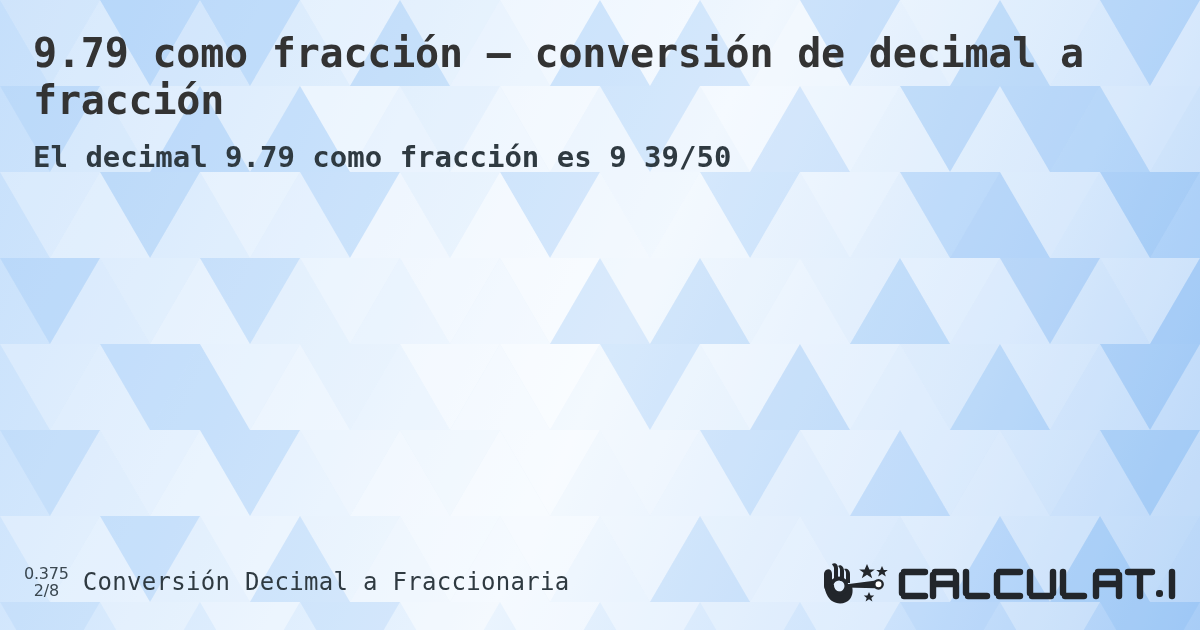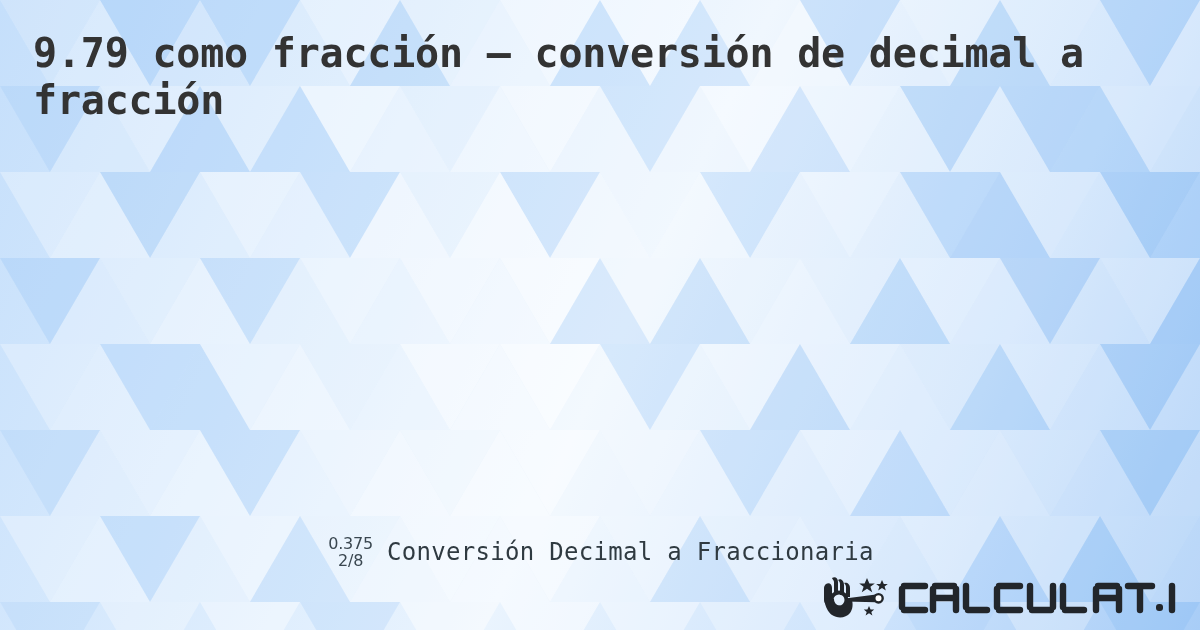--- a/index.html
+++ b/index.html
@@ -85,21 +85,20 @@
   .footer {
     position: absolute;
     left: 0;
     bottom: 0;
     width: 1200px;
     height: 96px;
     display: flex;
     align-items: center;
     box-sizing: border-box;
     padding: 0 22px 0 24px;
-    flex-direction: column;
   }
 
   .brand-left {
     display: flex;
     align-items: center;
     gap: 14px;
   }
 
   .frac-icon {
     display: flex;
@@ -341,20 +340,21 @@
       <polygon points="1000,602 1100,602 1050,688" fill="#ffffff" opacity="0.28"></polygon>
       <polygon points="1100,602 1200,602 1150,688" fill="#7db6f2" opacity="0.24"></polygon>
     </g>
   </svg>
 
   <div class="content">
 
     <h1 class="title">9.79 como fracción – conversión de decimal a fracción</h1>
 
 
+    <p class="answer">El decimal 9.79 como fracción es 9 39/50</p>
   </div>
 
   <div class="footer">
 
     <div class="brand-left">
 
       <div class="frac-icon">
         <span class="frac-top">0.375</span>
         <span class="frac-bottom">2/8</span>
       </div>

